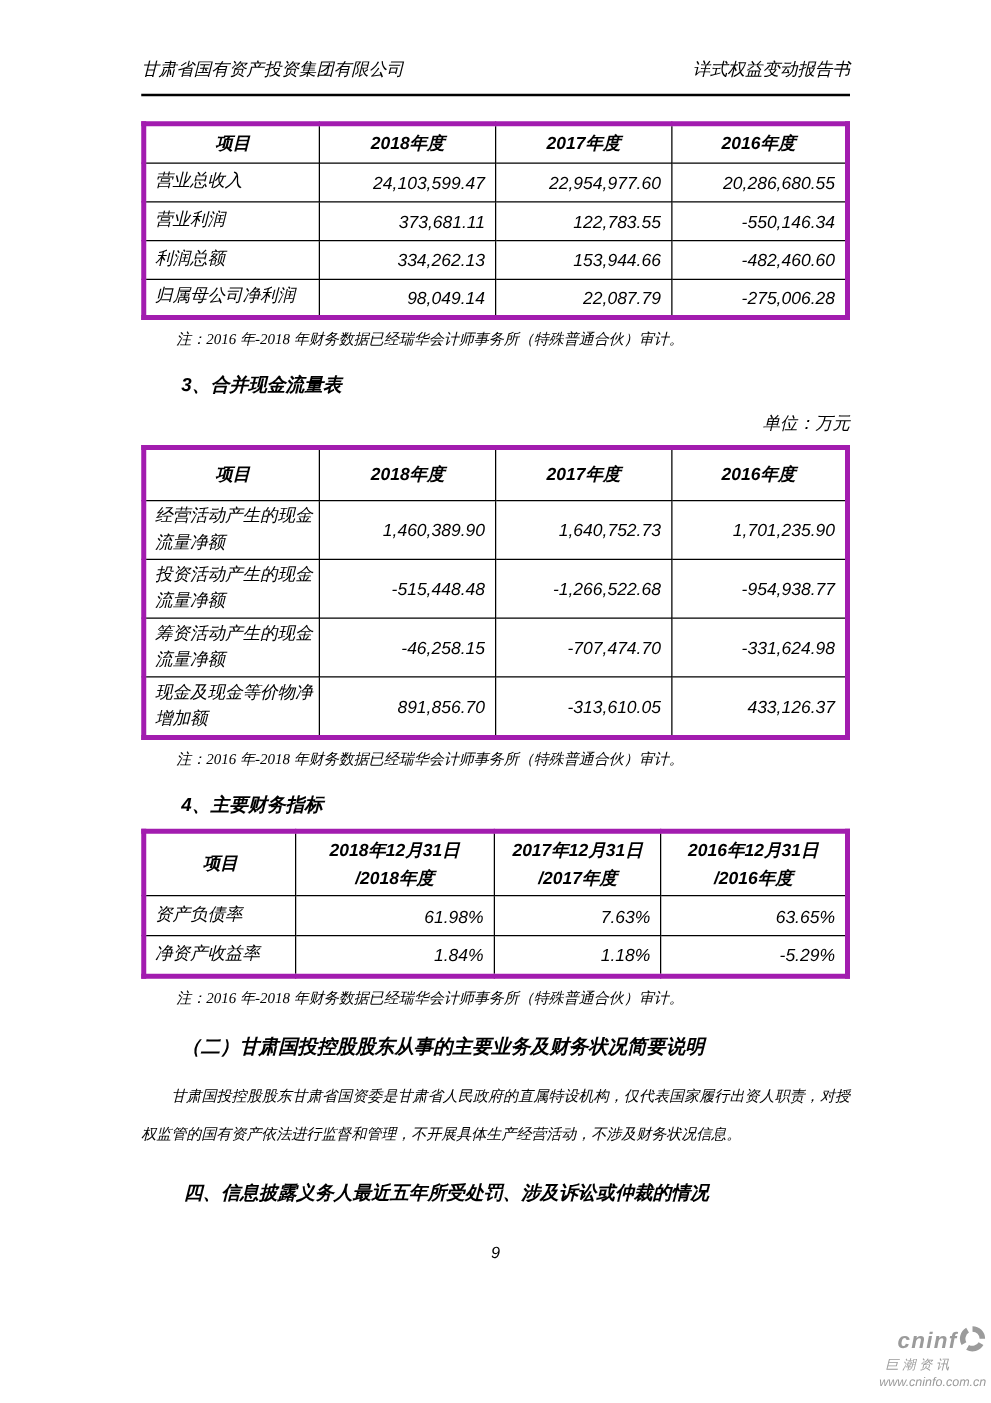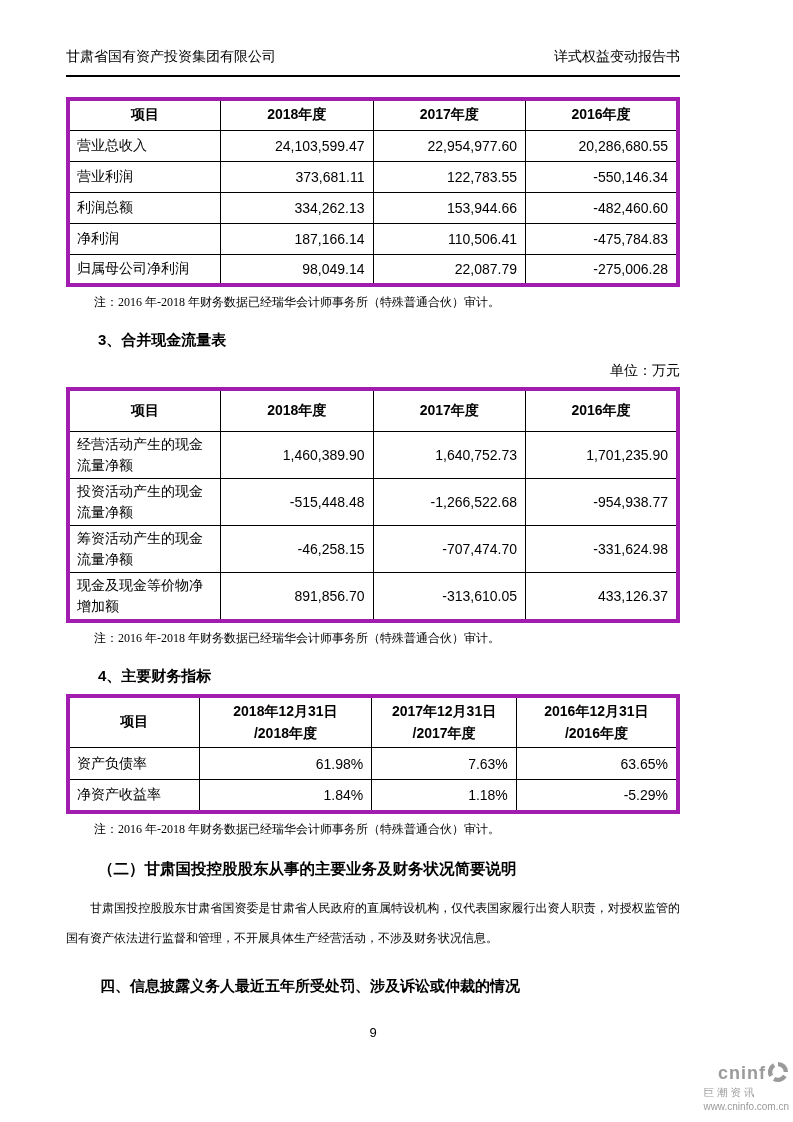--- a/index.html
+++ b/index.html
@@ -4,22 +4,23 @@
 <style>
   * { margin: 0; padding: 0; box-sizing: border-box; }
   html, body { background: #ffffff; }
   .page {
     position: relative;
     width: 793px; height: 1122px;
     margin: 0 auto;
     background: #ffffff;
     color: #000;
     font-family: "Liberation Serif", serif;
-    padding: 48px 113px 0 66px;
+    padding: 48px 113px 0 113px;
     overflow: hidden;
+    font-style: italic;
   }
   
   .doc-header {
     display: flex; justify-content: space-between; align-items: flex-end;
     font-size: 14px; line-height: 18px;
     padding-bottom: 9px;
     border-bottom: 2px solid #000;
   }
   
   table.fin {
@@ -84,21 +85,21 @@
   .page-number {
     margin-top: 30px;
     text-align: center;
     font-size: 13px;
     font-family: "Liberation Sans", sans-serif;
   }
   
   .cninfo {
     position: absolute;
     right: 4px; bottom: 10px;
-    text-align: left;
+    text-align: center;
     color: #9b9b9b;
     font-family: "Liberation Sans", sans-serif;
     line-height: 1.1;
   }
   .cninfo .brand-row {
     display: flex; align-items: center; justify-content: flex-end; gap: 1px;
   }
   .cninfo .wordmark {
     font-size: 18px; font-weight: bold; letter-spacing: 1px;
   }
@@ -139,26 +140,20 @@
       <td class="lbl">营业利润</td>
       <td class="num">373,681.11</td>
       <td class="num">122,783.55</td>
       <td class="num">-550,146.34</td>
     </tr>
     <tr>
       <td class="lbl">利润总额</td>
       <td class="num">334,262.13</td>
       <td class="num">153,944.66</td>
       <td class="num">-482,460.60</td>
-    </tr>
-    <tr>
-      <td class="lbl">净利润</td>
-      <td class="num">187,166.14</td>
-      <td class="num">110,506.41</td>
-      <td class="num">-475,784.83</td>
     </tr>
     <tr>
       <td class="lbl">归属母公司净利润</td>
       <td class="num">98,049.14</td>
       <td class="num">22,087.79</td>
       <td class="num">-275,006.28</td>
     </tr>
   </tbody>
     </table>
   <p class="note">注：2016 年-2018 年财务数据已经瑞华会计师事务所（特殊普通合伙）审计。</p>

